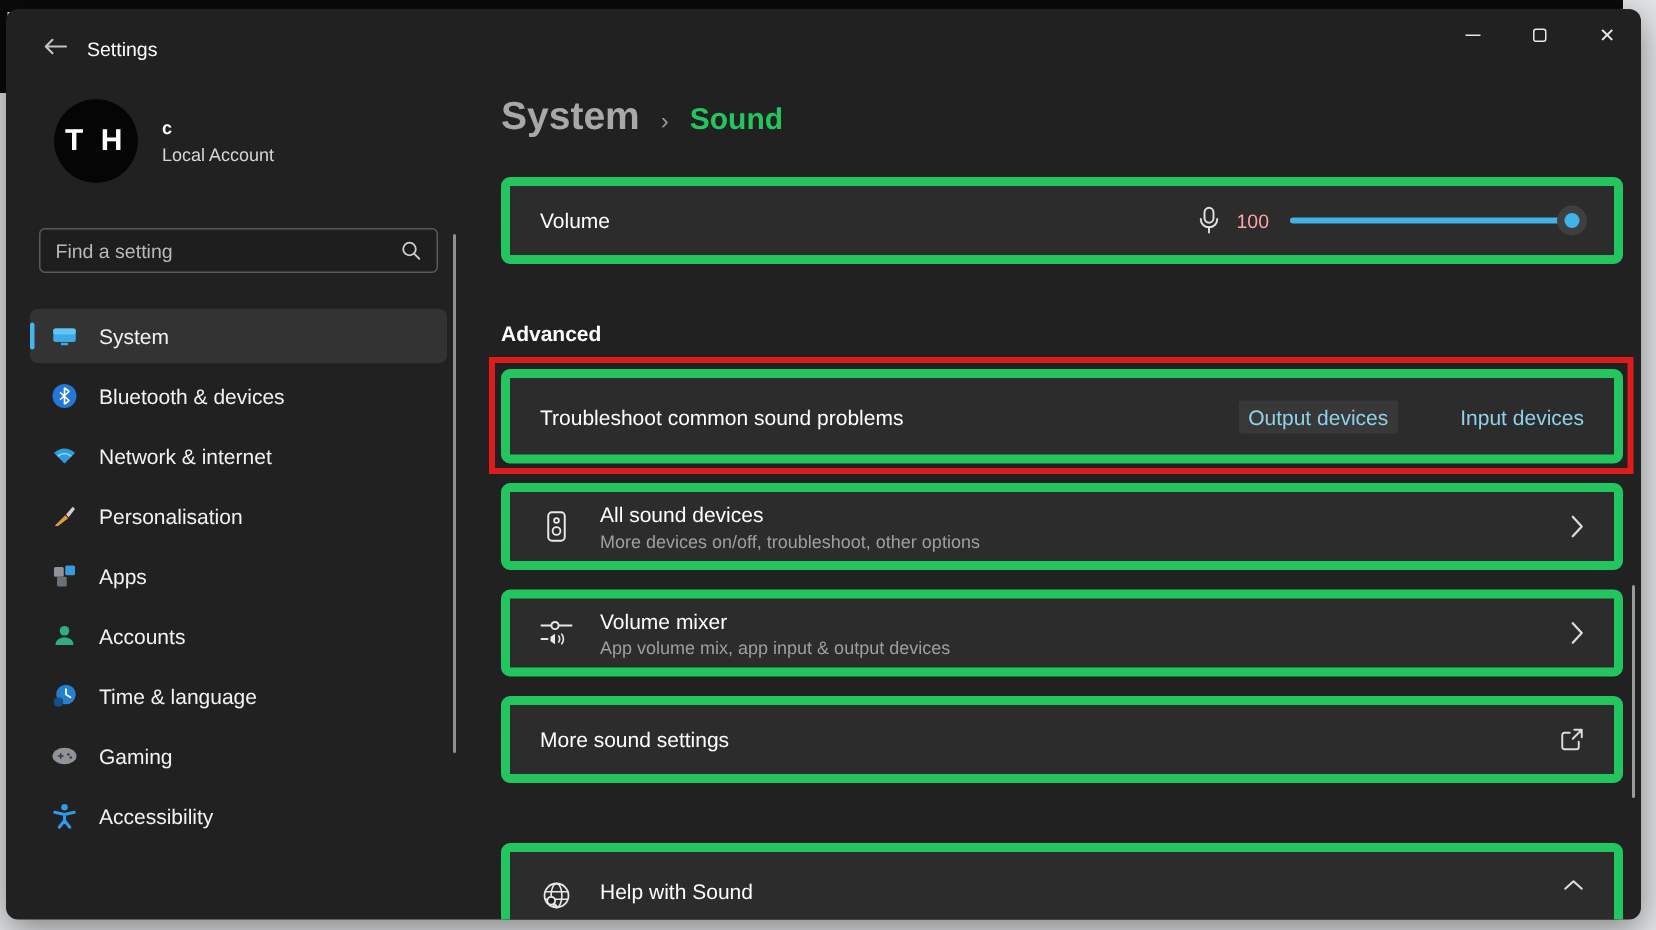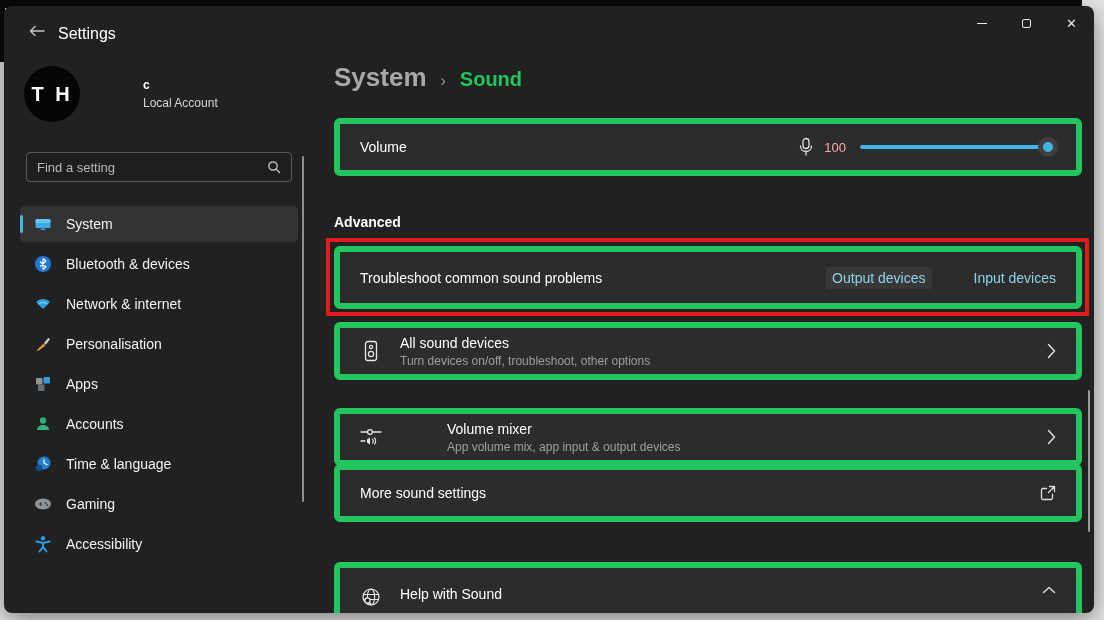--- a/index.html
+++ b/index.html
@@ -8,30 +8,30 @@
 
   .backdrop-dark-top { position:absolute; left:0; top:0; width:1082px; height:8px; background:#0a0a0a; }
   .backdrop-dark-left { position:absolute; left:0; top:0; width:5px; height:62px; background:#0a0a0a; }
 
   .window { position:absolute; left:4px; top:6px; width:1090px; height:607px; background:#212121;
             border-radius:8px; overflow:hidden; box-shadow:0 6px 24px rgba(0,0,0,.45); color:#f0f0f0; }
 
   
   .titlebar { position:absolute; left:0; top:0; width:100%; height:46px; }
   .back-btn { position:absolute; left:16px; top:12px; width:34px; height:26px; display:flex; align-items:center; justify-content:center; border-radius:4px; cursor:pointer; }
-  .app-title { position:absolute; left:54px; top:19px; font-size:16px; color:#ffffff; }
+  .app-title { position:absolute; left:54px; top:19px; font-size:13px; color:#ffffff; }
   .caption-group { position:absolute; right:0; top:0; display:flex; }
   .caption-btn { width:45px; height:34px; display:flex; align-items:center; justify-content:center; color:#e8e8e8; }
   .glyph-min { width:10px; height:1px; background:#e8e8e8; }
   .glyph-max { width:9px; height:9px; border:1px solid #e8e8e8; border-radius:2px; }
   .glyph-close { font-size:13px; line-height:1; color:#e8e8e8; }
 
   
   .sidebar { position:absolute; left:12px; top:54px; width:286px; }
-  .account { position:absolute; left:8px; top:6px; display:flex; align-items:center; cursor:pointer;gap:47px; }
+  .account { position:absolute; left:20px; top:6px; display:flex; align-items:center; cursor:pointer; }
   .avatar { width:56px; height:56px; border-radius:50%; background:#050505; color:#ffffff; display:flex; align-items:center; justify-content:center;
             font-weight:bold; font-size:20px; letter-spacing:3px; }
   .account-meta { margin-left:16px; }
   .account-name { font-size:12px; font-weight:bold; color:#ffffff; }
   .account-type { font-size:12px; color:#d6d6d6; margin-top:4px; }
 
   .searchbox { position:absolute; left:10px; top:92px; width:266px; height:30px; background:#1e1e1e;
                border:1px solid #5a5a5a; border-radius:4px; display:flex; align-items:center; padding:0 10px; }
   .searchbox input { flex:1; background:transparent; border:none; outline:none; color:#cfcfcf; font-size:13px; font-family:"Liberation Sans", sans-serif; }
   .searchbox input::placeholder { color:#b9b9b9; }
@@ -75,21 +75,21 @@
   .link { font-size:14px; color:#8ed2ea; cursor:pointer; }
   .link-hl { background:rgba(255,255,255,.06); padding:3px 6px; border-radius:2px;text-align:center; }
   .ts-gap { width:42px; }
 
   .card-row-title { font-size:14px; color:#ffffff; }
   .card-row-sub { font-size:12px; color:#9f9f9f; margin-top:3px; }
   .row-icon { width:22px; height:22px; margin-right:18px; display:flex; align-items:center; justify-content:center; flex:0 0 auto; }
   .chevron { margin-left:auto; display:flex; align-items:center; }
 
   .card-devices { top:316px; height:58px; }
-  .card-mixer { top:402px; height:58px;gap:47px; }
+  .card-mixer { top:387px; height:58px; }
   .card-more { top:458px; height:58px; }
   .card-help { top:556px; height:70px; border-radius:6px 6px 0 0; align-items:flex-start; padding-top:18px; }
 
   .content-scrollbar { position:absolute; left:756px; top:384px; width:2px; height:142px; background:#9a9a9a; border-radius:1px; }
 
   svg { display:block; }
 </style>
 </head>
 <body>
 
@@ -293,21 +293,21 @@
     <div class="card card-devices">
       <span class="row-icon">
         <svg width="18" height="22" viewBox="0 0 18 22">
             <rect x="3.5" y="1.5" width="11" height="19" rx="2.5" stroke="#e8e8e8" stroke-width="1.3" fill="none"></rect>
             <circle cx="9" cy="7" r="1.6" stroke="#e8e8e8" stroke-width="1.2" fill="none"></circle>
             <circle cx="9" cy="14" r="2.6" stroke="#e8e8e8" stroke-width="1.2" fill="none"></circle>
           </svg>
       </span>
       <div>
         <div class="card-row-title">All sound devices</div>
-        <div class="card-row-sub">Turn devices on/off, troubleshoot, other options</div>
+        <div class="card-row-sub">More devices on/off, troubleshoot, other options</div>
       </div>
       <span class="chevron">
         <svg width="9" height="16" viewBox="0 0 9 16">
             <path d="M1.5 1.5 L7.5 8 L1.5 14.5" stroke="#dcdcdc" stroke-width="1.5" fill="none" stroke-linecap="round" stroke-linejoin="round"></path>
           </svg>
       </span>
     </div>
 
     <div class="card card-mixer">
       <span class="row-icon">

